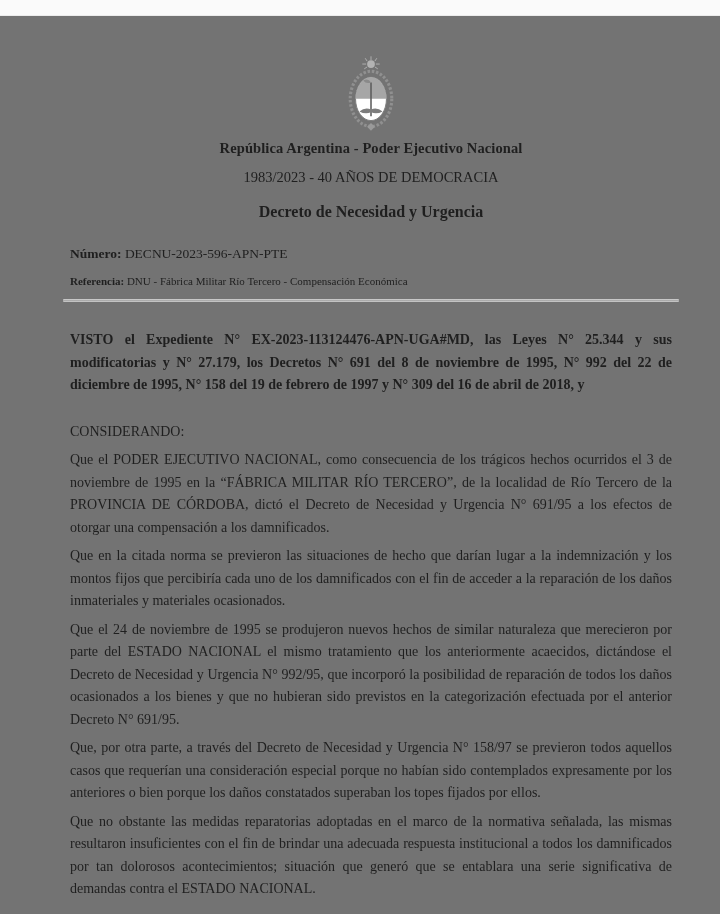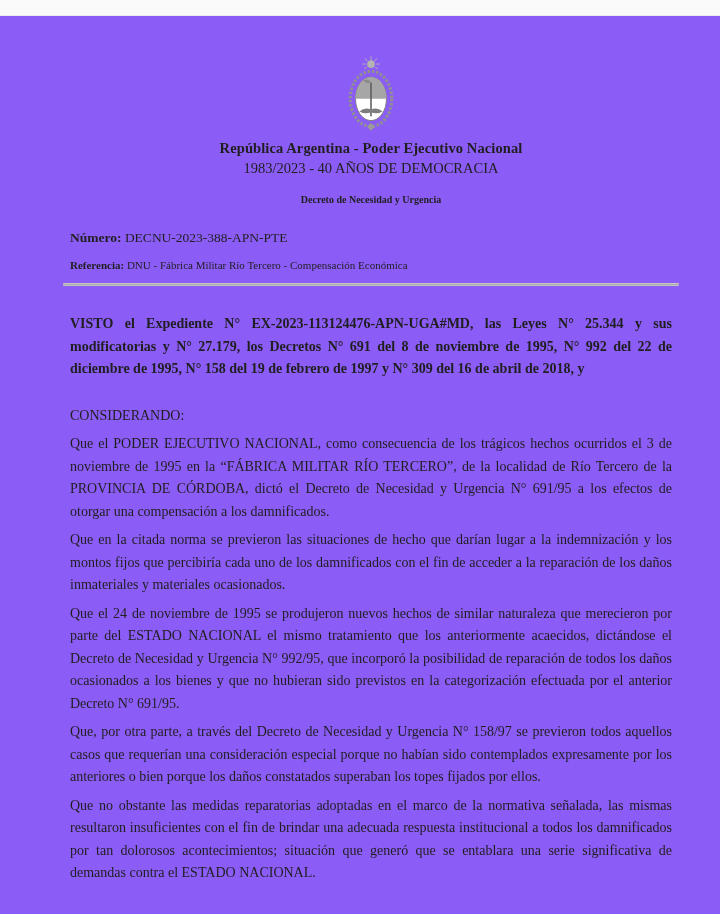--- a/index.html
+++ b/index.html
@@ -4,21 +4,21 @@
 <style>
   html, body {
     margin: 0;
     padding: 0;
     background: #ffffff;
   }
   .page {
     position: relative;
     width: 720px;
     height: 914px;
-    background: #8b5cf6;
+    background: #737373;
     overflow: hidden;
     font-family: "Liberation Serif", "DejaVu Serif", serif;
     color: #1f1f1f;
     -webkit-font-smoothing: antialiased;
   }
   .top-strip {
     height: 15px;
     background: #fafafa;
     border-bottom: 1px solid #ececec;
   }
@@ -33,28 +33,28 @@
     display: block;
   }
   .org-line {
     margin-top: 7px;
     text-align: center;
     font-size: 14.5px;
     font-weight: bold;
     letter-spacing: 0.1px;
   }
   .anniv-line {
-    margin-top: 3px;
+    margin-top: 12px;
     text-align: center;
     font-size: 14.5px;
   }
   .doc-type {
     margin-top: 17px;
     text-align: center;
-    font-size: 10px;
+    font-size: 16px;
     font-weight: bold;
   }
   
   .number-line {
     margin-top: 25px;
     font-size: 13.5px;
   }
   .number-line .lbl { font-weight: bold; }
   .place-date {
     margin-top: 21px;
@@ -124,21 +124,21 @@
 
       <path d="M18 58 q6 -5 12 -2 q6 -3 12 2 q-6 3.5 -12 1 q-6 2.5 -12 -1 Z" fill="#7d7d7d"></path>
     </svg>
 
     <div class="org-line">República Argentina - Poder Ejecutivo Nacional</div>
     <div class="anniv-line">1983/2023 - 40 AÑOS DE DEMOCRACIA</div>
     <div class="doc-type">Decreto de Necesidad y Urgencia</div>
 
     <div class="number-line">
       <span class="lbl">Número:</span>
-      <span>DECNU-2023-388-APN-PTE</span>
+      <span>DECNU-2023-596-APN-PTE</span>
     </div>
 
 
     <div class="reference-line">
       <span class="lbl">Referencia:</span>
       <span>DNU - Fábrica Militar Río Tercero - Compensación Económica</span>
     </div>
 
     <hr class="rule">
 

